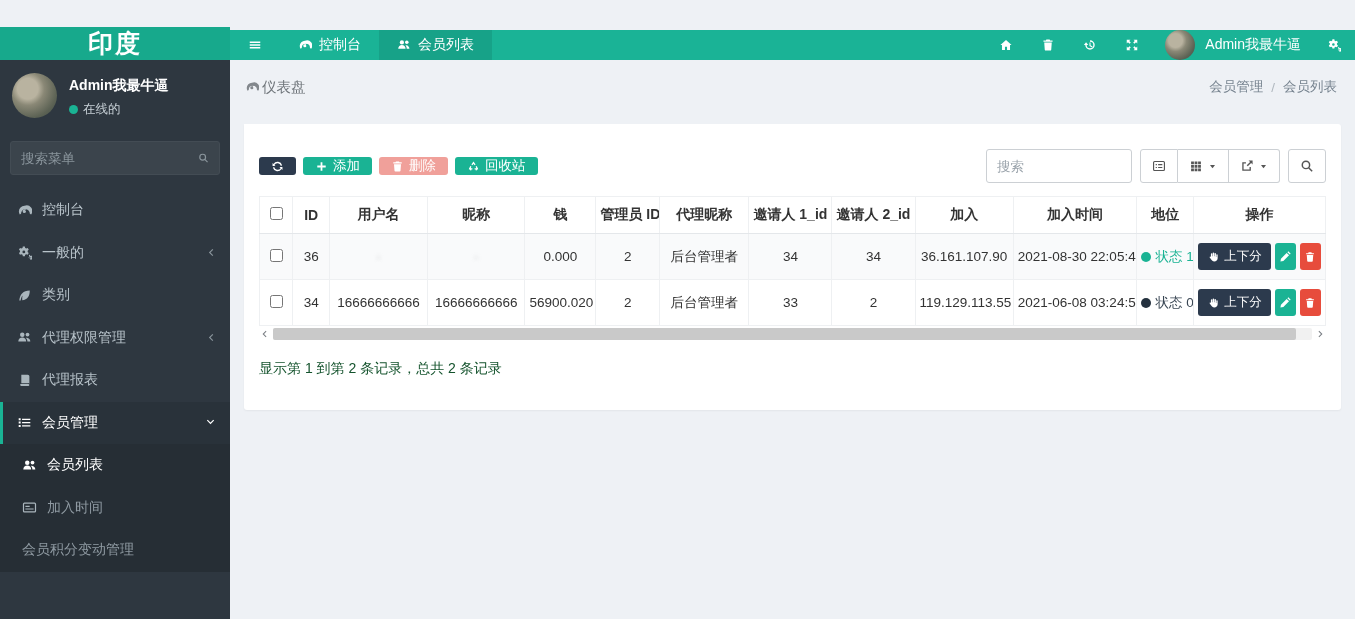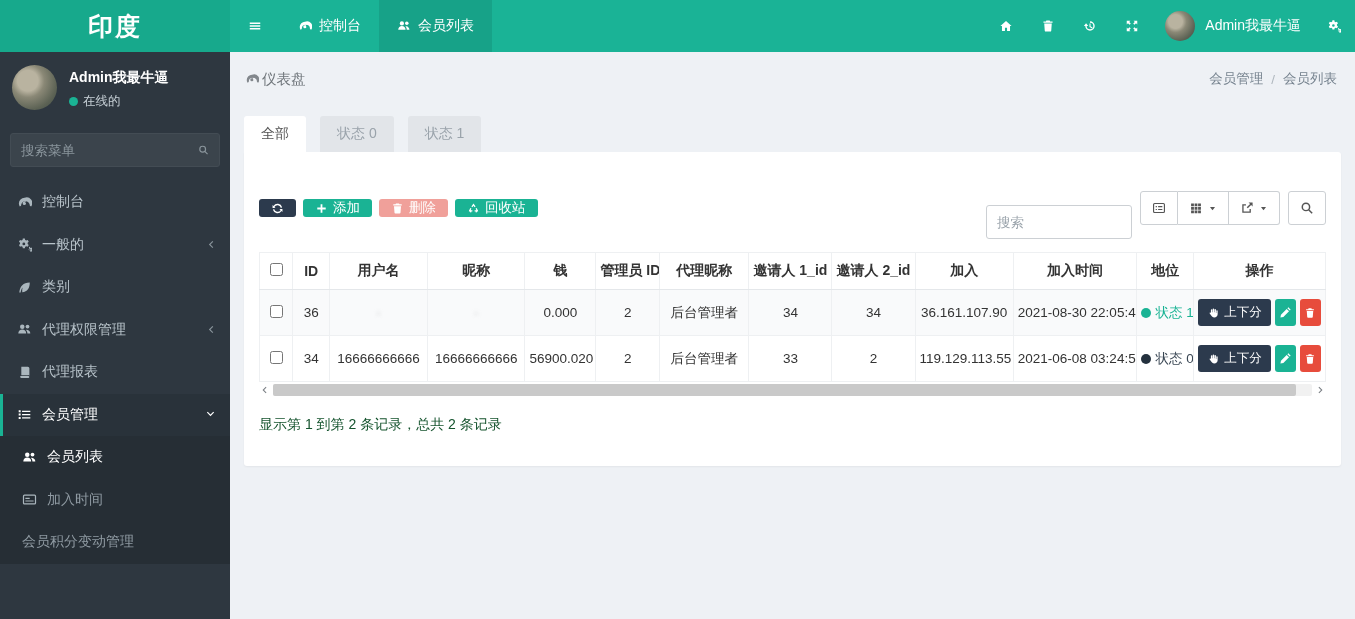--- a/index.html
+++ b/index.html
@@ -1,21 +1,21 @@
 <!DOCTYPE html>
 <html><head>
 <meta charset="utf-8">
 <style>
   * { margin:0; padding:0; box-sizing:border-box; }
   html,body { width:1355px; height:619px; overflow:hidden; }
   body { font-family:"Liberation Sans","DejaVu Sans",sans-serif; font-size:14px; color:#333; background:#eef1f5; }
   .ic { width:14px; height:14px; fill:currentColor; display:inline-block; vertical-align:-2px; }
 
   
-  .topbar { display:flex; height:52px; }
+  .topbar { display:flex; height:60px;align-items:flex-end; }
   .logo { width:230px; background:#17a98c; color:#fff; display:flex; align-items:center; justify-content:center;
           font-size:25px; font-weight:bold; letter-spacing:2px; }
   .navbar { flex:1; background:#1ab396; display:flex; align-items:stretch; color:#fff; }
   .nav-left { display:flex; align-items:stretch; }
   .nav-btn { display:flex; align-items:center; padding:0 18px; cursor:pointer; gap:7px; font-size:14px; }
   .nav-btn.active { background:rgba(0,0,0,0.09); }
   .nav-right { margin-left:auto; display:flex; align-items:stretch; }
   .nav-icon { display:flex; align-items:center; padding:0 14px; cursor:pointer; }
   .nav-user { display:flex; align-items:center; gap:10px; padding:0 12px; cursor:pointer; }
   .avatar { width:30px; height:30px; border-radius:50%; flex:0 0 auto;
@@ -66,21 +66,21 @@
 
   .toolbar { display:flex; align-items:center; }
   .btn { border:none; border-radius:3px; height:18px; color:#fff; font-size:13.5px; cursor:pointer;
          display:inline-flex; align-items:center; gap:5px; padding:0 12px; margin-right:7px; font-family:inherit; }
   .btn .ic { width:13px; height:13px; }
   .btn-dark { background:#2c3a4d; }
   .btn-teal { background:#1ab394; }
   .btn-salmon { background:#f0a09a; }
   .toolbar-right { margin-left:auto; display:flex; align-items:center; }
   .search-input { width:146px; height:34px; border:1px solid #ccd0d4; border-radius:3px; padding:0 10px;
-                  font-size:13.5px; color:#555; outline:none; margin-right:8px; font-family:inherit;margin-top:28px; }
+                  font-size:13.5px; color:#555; outline:none; margin-right:8px; font-family:inherit; }
   .search-input::placeholder { color:#9aa3ab; }
   .btn-group { display:flex; margin-right:8px; }
   .wbtn { background:#fff; border:1px solid #ccd0d4; height:34px; padding:0 11px; display:inline-flex;
           align-items:center; gap:5px; cursor:pointer; color:#555; }
   .wbtn + .wbtn { border-left:none; }
   .btn-group .wbtn:first-child { border-radius:3px 0 0 3px; }
   .btn-group .wbtn:last-child { border-radius:0 3px 3px 0; }
   .wbtn.single { border-radius:3px; }
   .wbtn .caret { width:9px; height:9px; }
 
@@ -368,25 +368,20 @@
         <span>仪表盘</span>
       </div>
       <div class="breadcrumb">
         <span>会员管理</span>
         <span class="sep">/</span>
         <span>会员列表</span>
       </div>
     </div>
 
     <div class="card-wrap">
-      <div class="tabs">
-        <div class="tab active">全部</div>
-        <div class="tab inactive">状态 0</div>
-        <div class="tab inactive">状态 1</div>
-      </div>
 
       <div class="card">
         <div class="toolbar">
           <button class="btn btn-dark">
             <svg class="ic">
                 <use href="#i-refresh"></use>
               </svg>
           </button>
           <button class="btn btn-teal">
             <svg class="ic">

